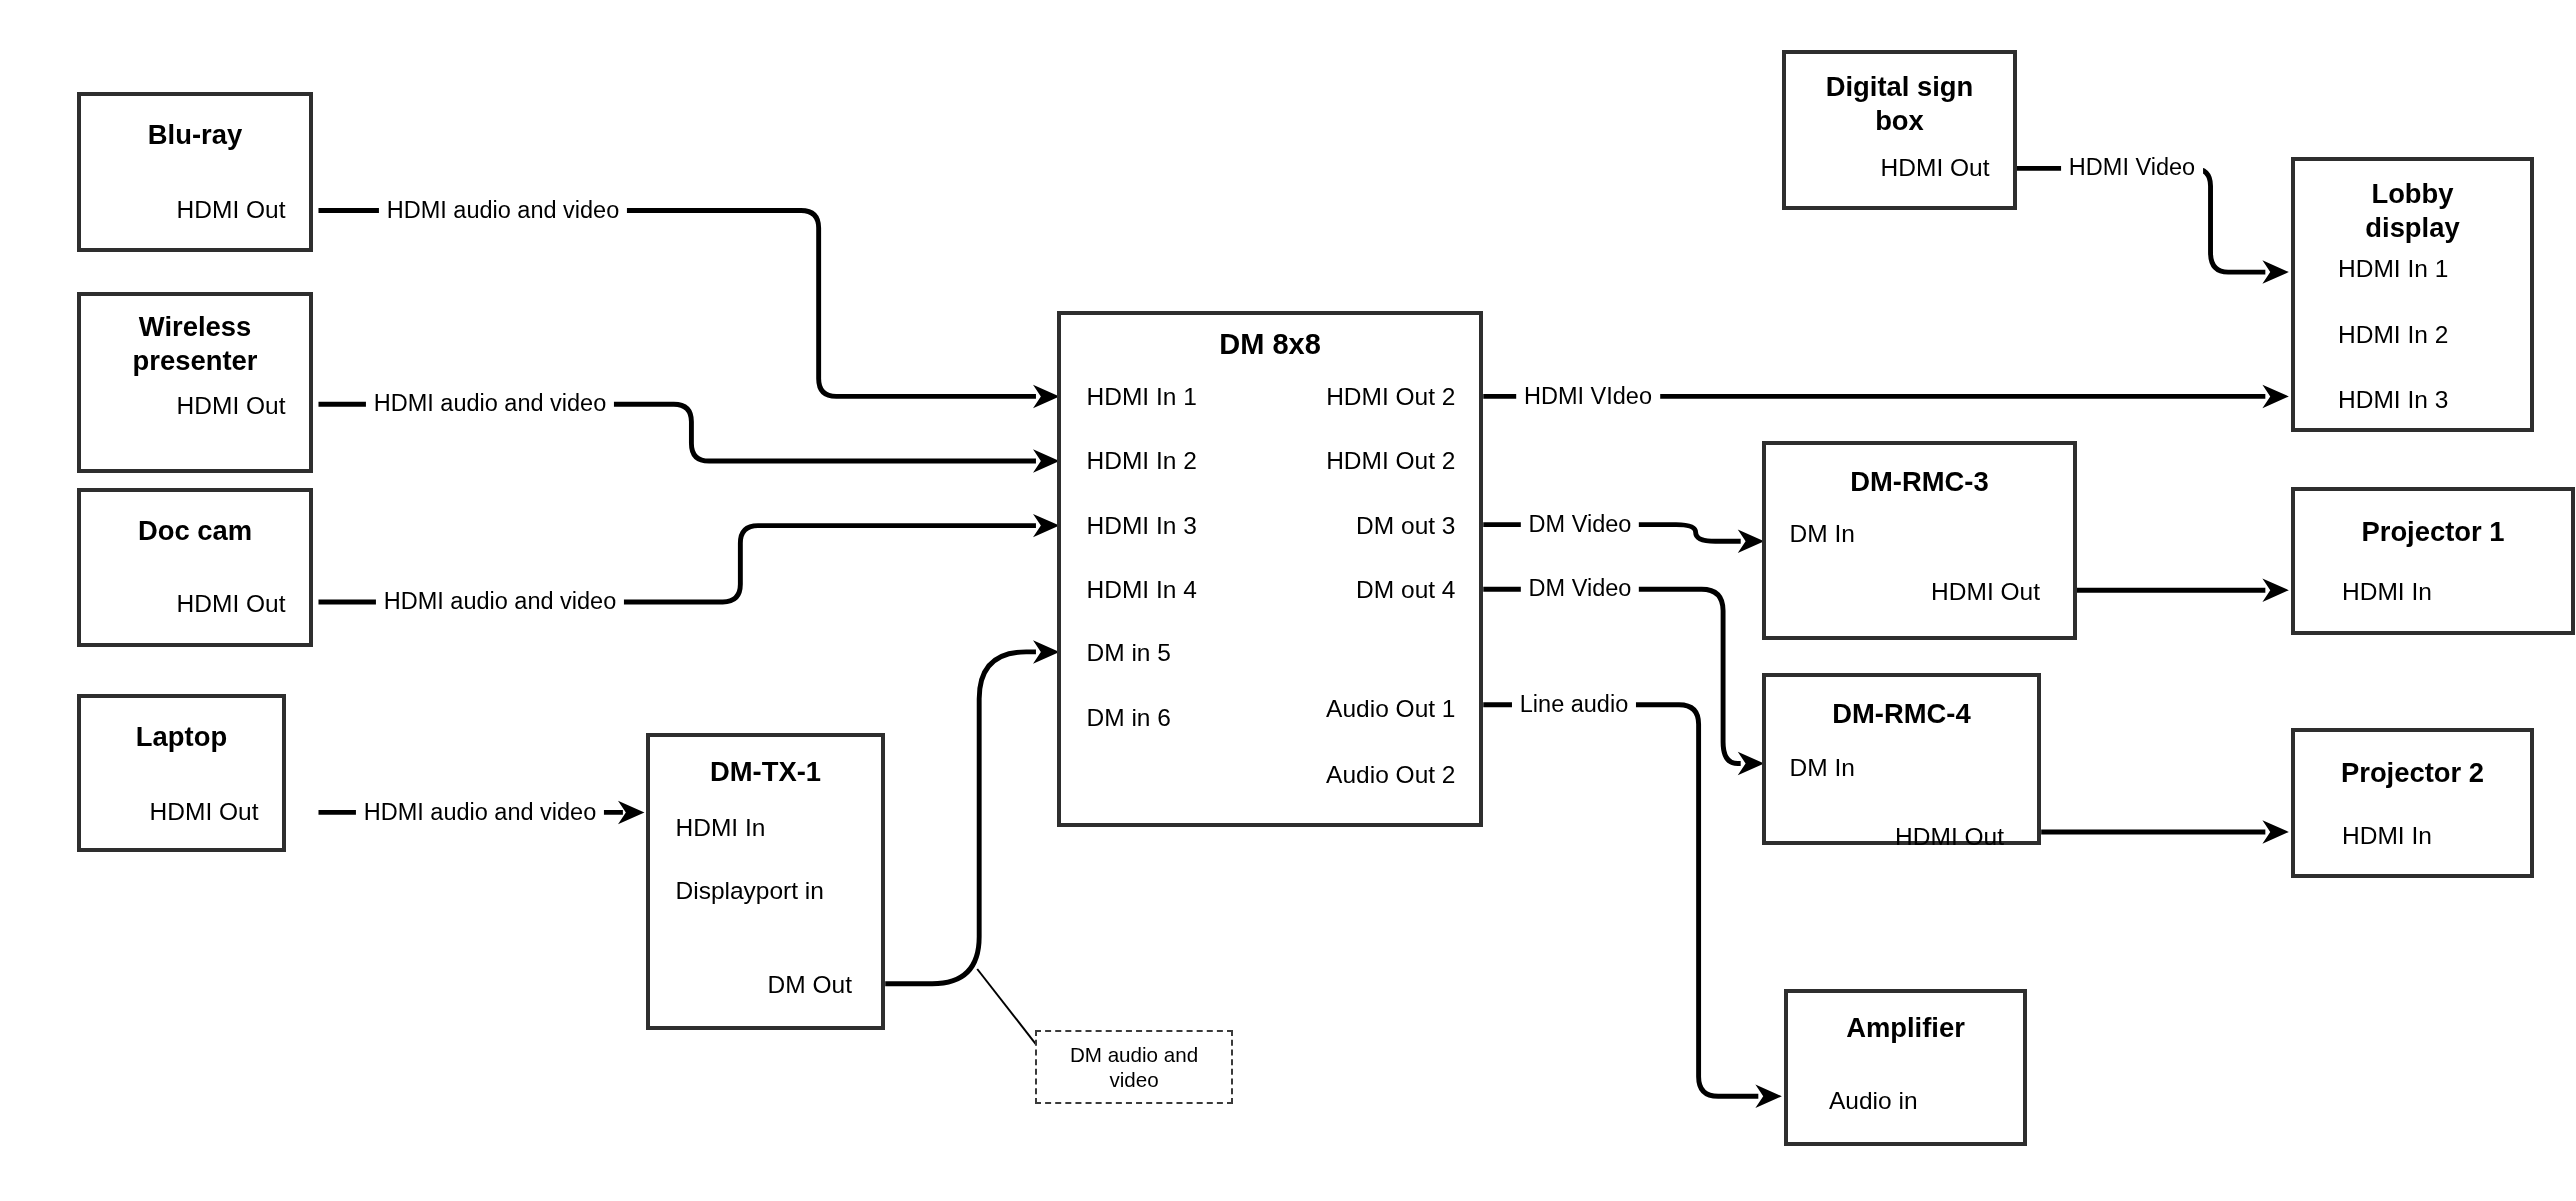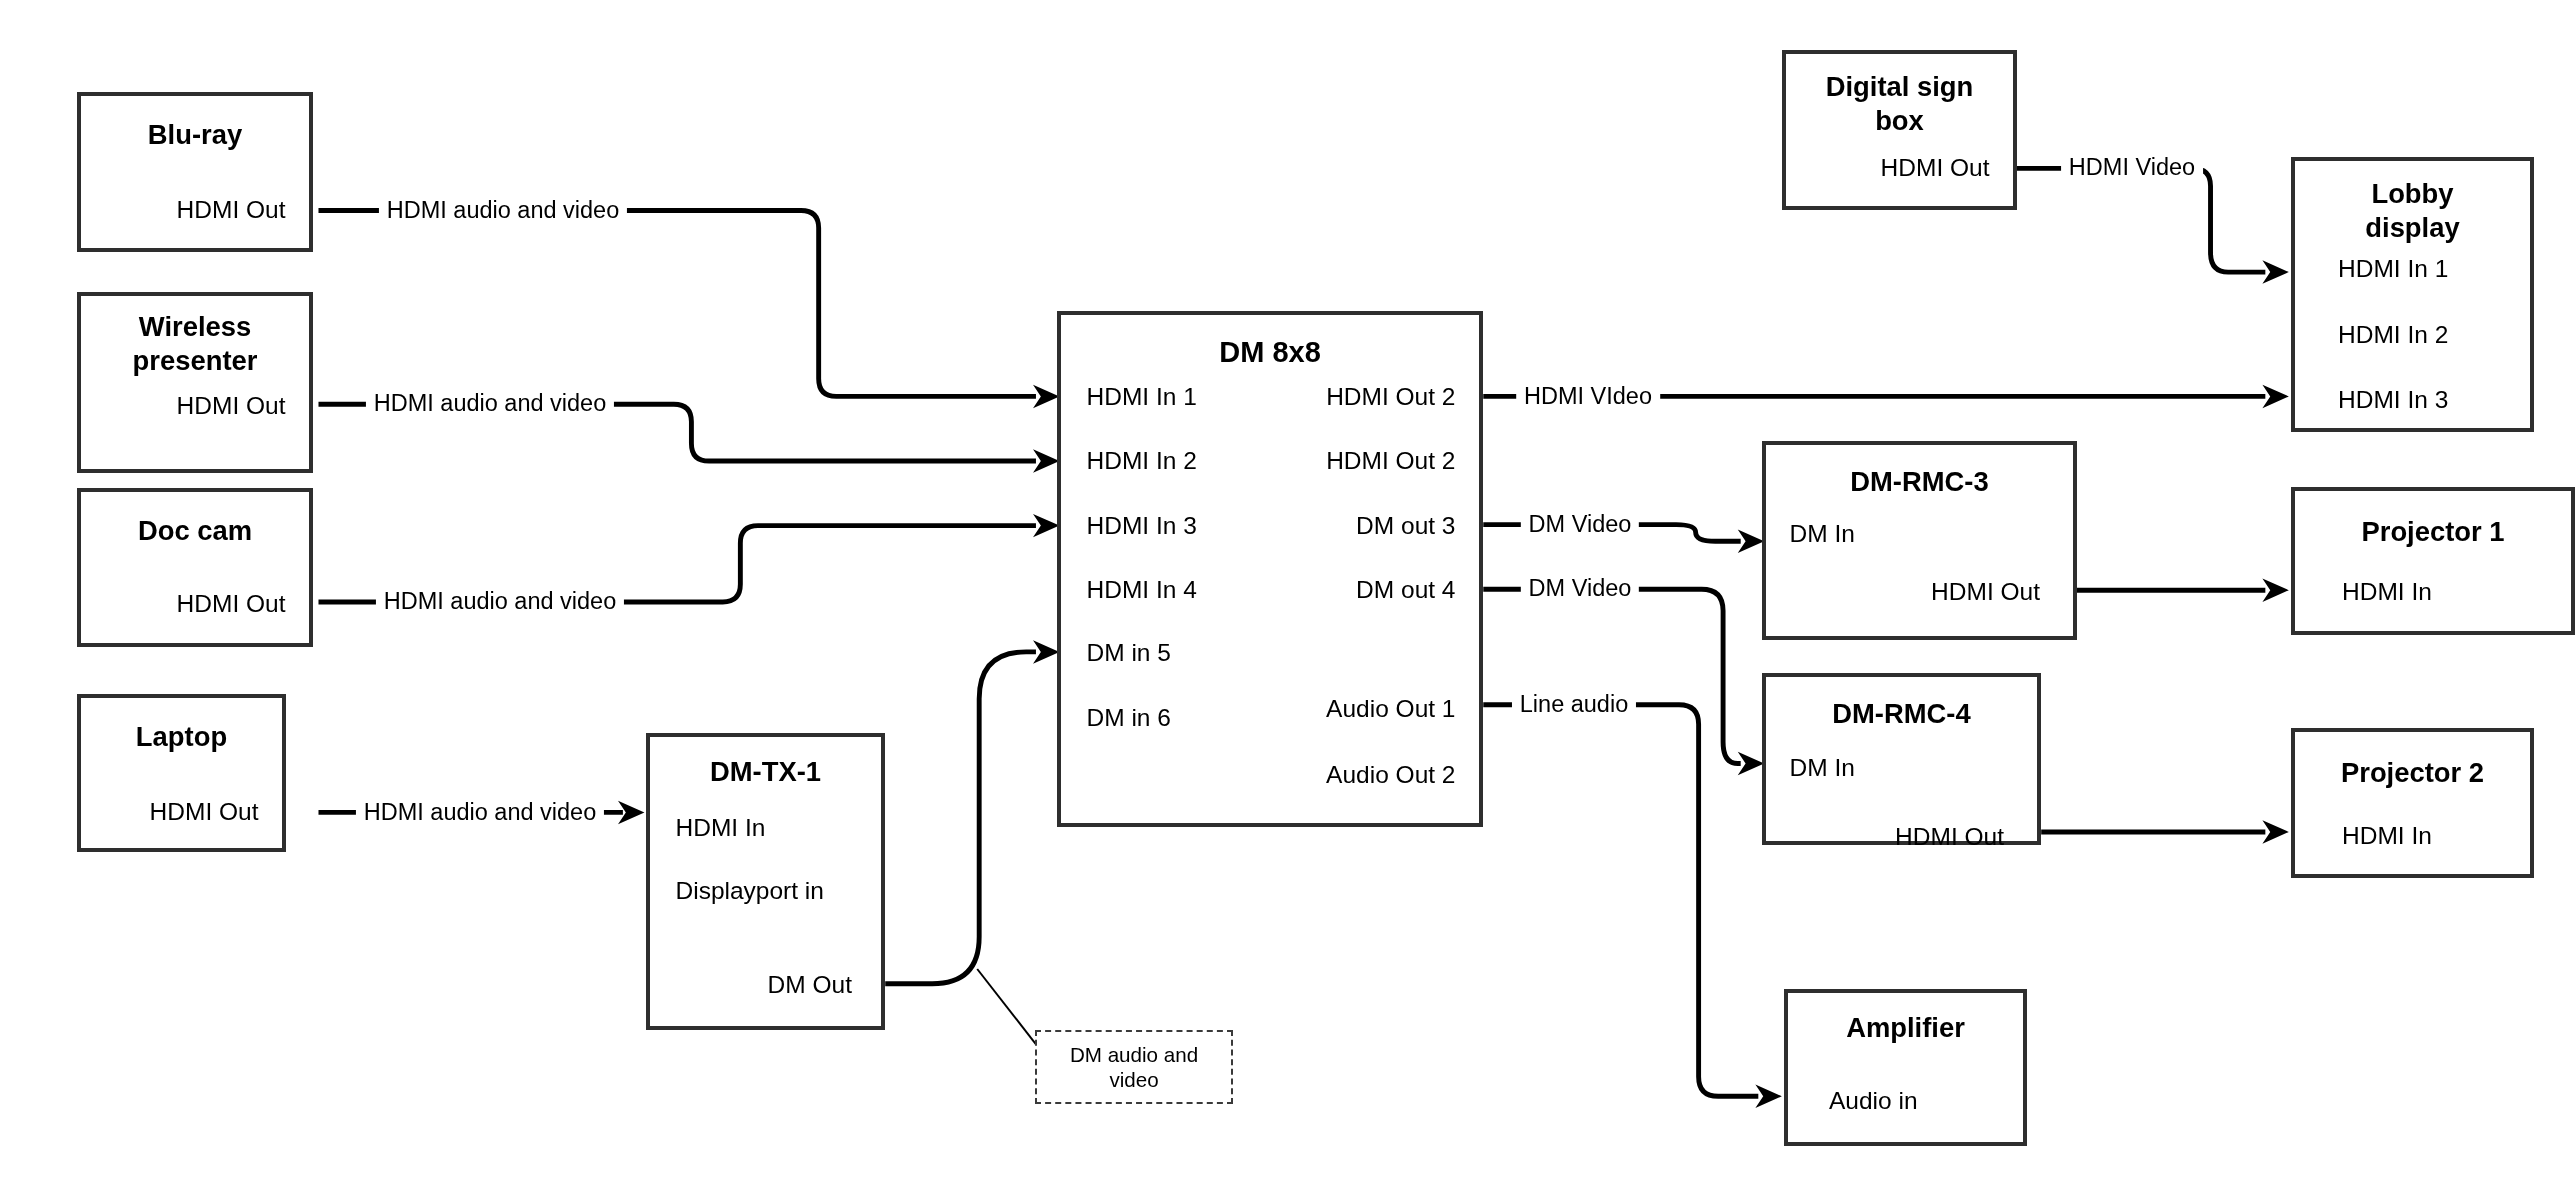--- a/index.html
+++ b/index.html
@@ -109,21 +109,21 @@
   </div>
 
   <div class="node" style="left:646px;top:733px;width:239px;height:297px;">
     <div class="title" style="padding-top:17.6px;">DM-TX-1</div>
     <div class="port pl" style="top:78px;">HDMI In</div>
     <div class="port pl" style="top:141px;">Displayport in</div>
     <div class="port pr" style="top:235px;right:29px;">DM Out</div>
   </div>
 
   <div class="node dm8x8" style="left:1057px;top:311px;width:426px;height:516px;">
-    <div class="title" style="padding-top:20px;">DM 8x8</div>
+    <div class="title" style="padding-top:12px;">DM 8x8</div>
     <div class="port pl" style="top:69px;">HDMI In 1</div>
     <div class="port pl" style="top:133px;">HDMI In 2</div>
     <div class="port pl" style="top:198px;">HDMI In 3</div>
     <div class="port pl" style="top:262px;">HDMI In 4</div>
     <div class="port pl" style="top:325px;">DM in 5</div>
     <div class="port pl" style="top:390px;">DM in 6</div>
     <div class="port pr" style="top:69px;">HDMI Out 2</div>
     <div class="port pr" style="top:133px;">HDMI Out 2</div>
     <div class="port pr" style="top:198px;">DM out 3</div>
     <div class="port pr" style="top:262px;">DM out 4</div>

